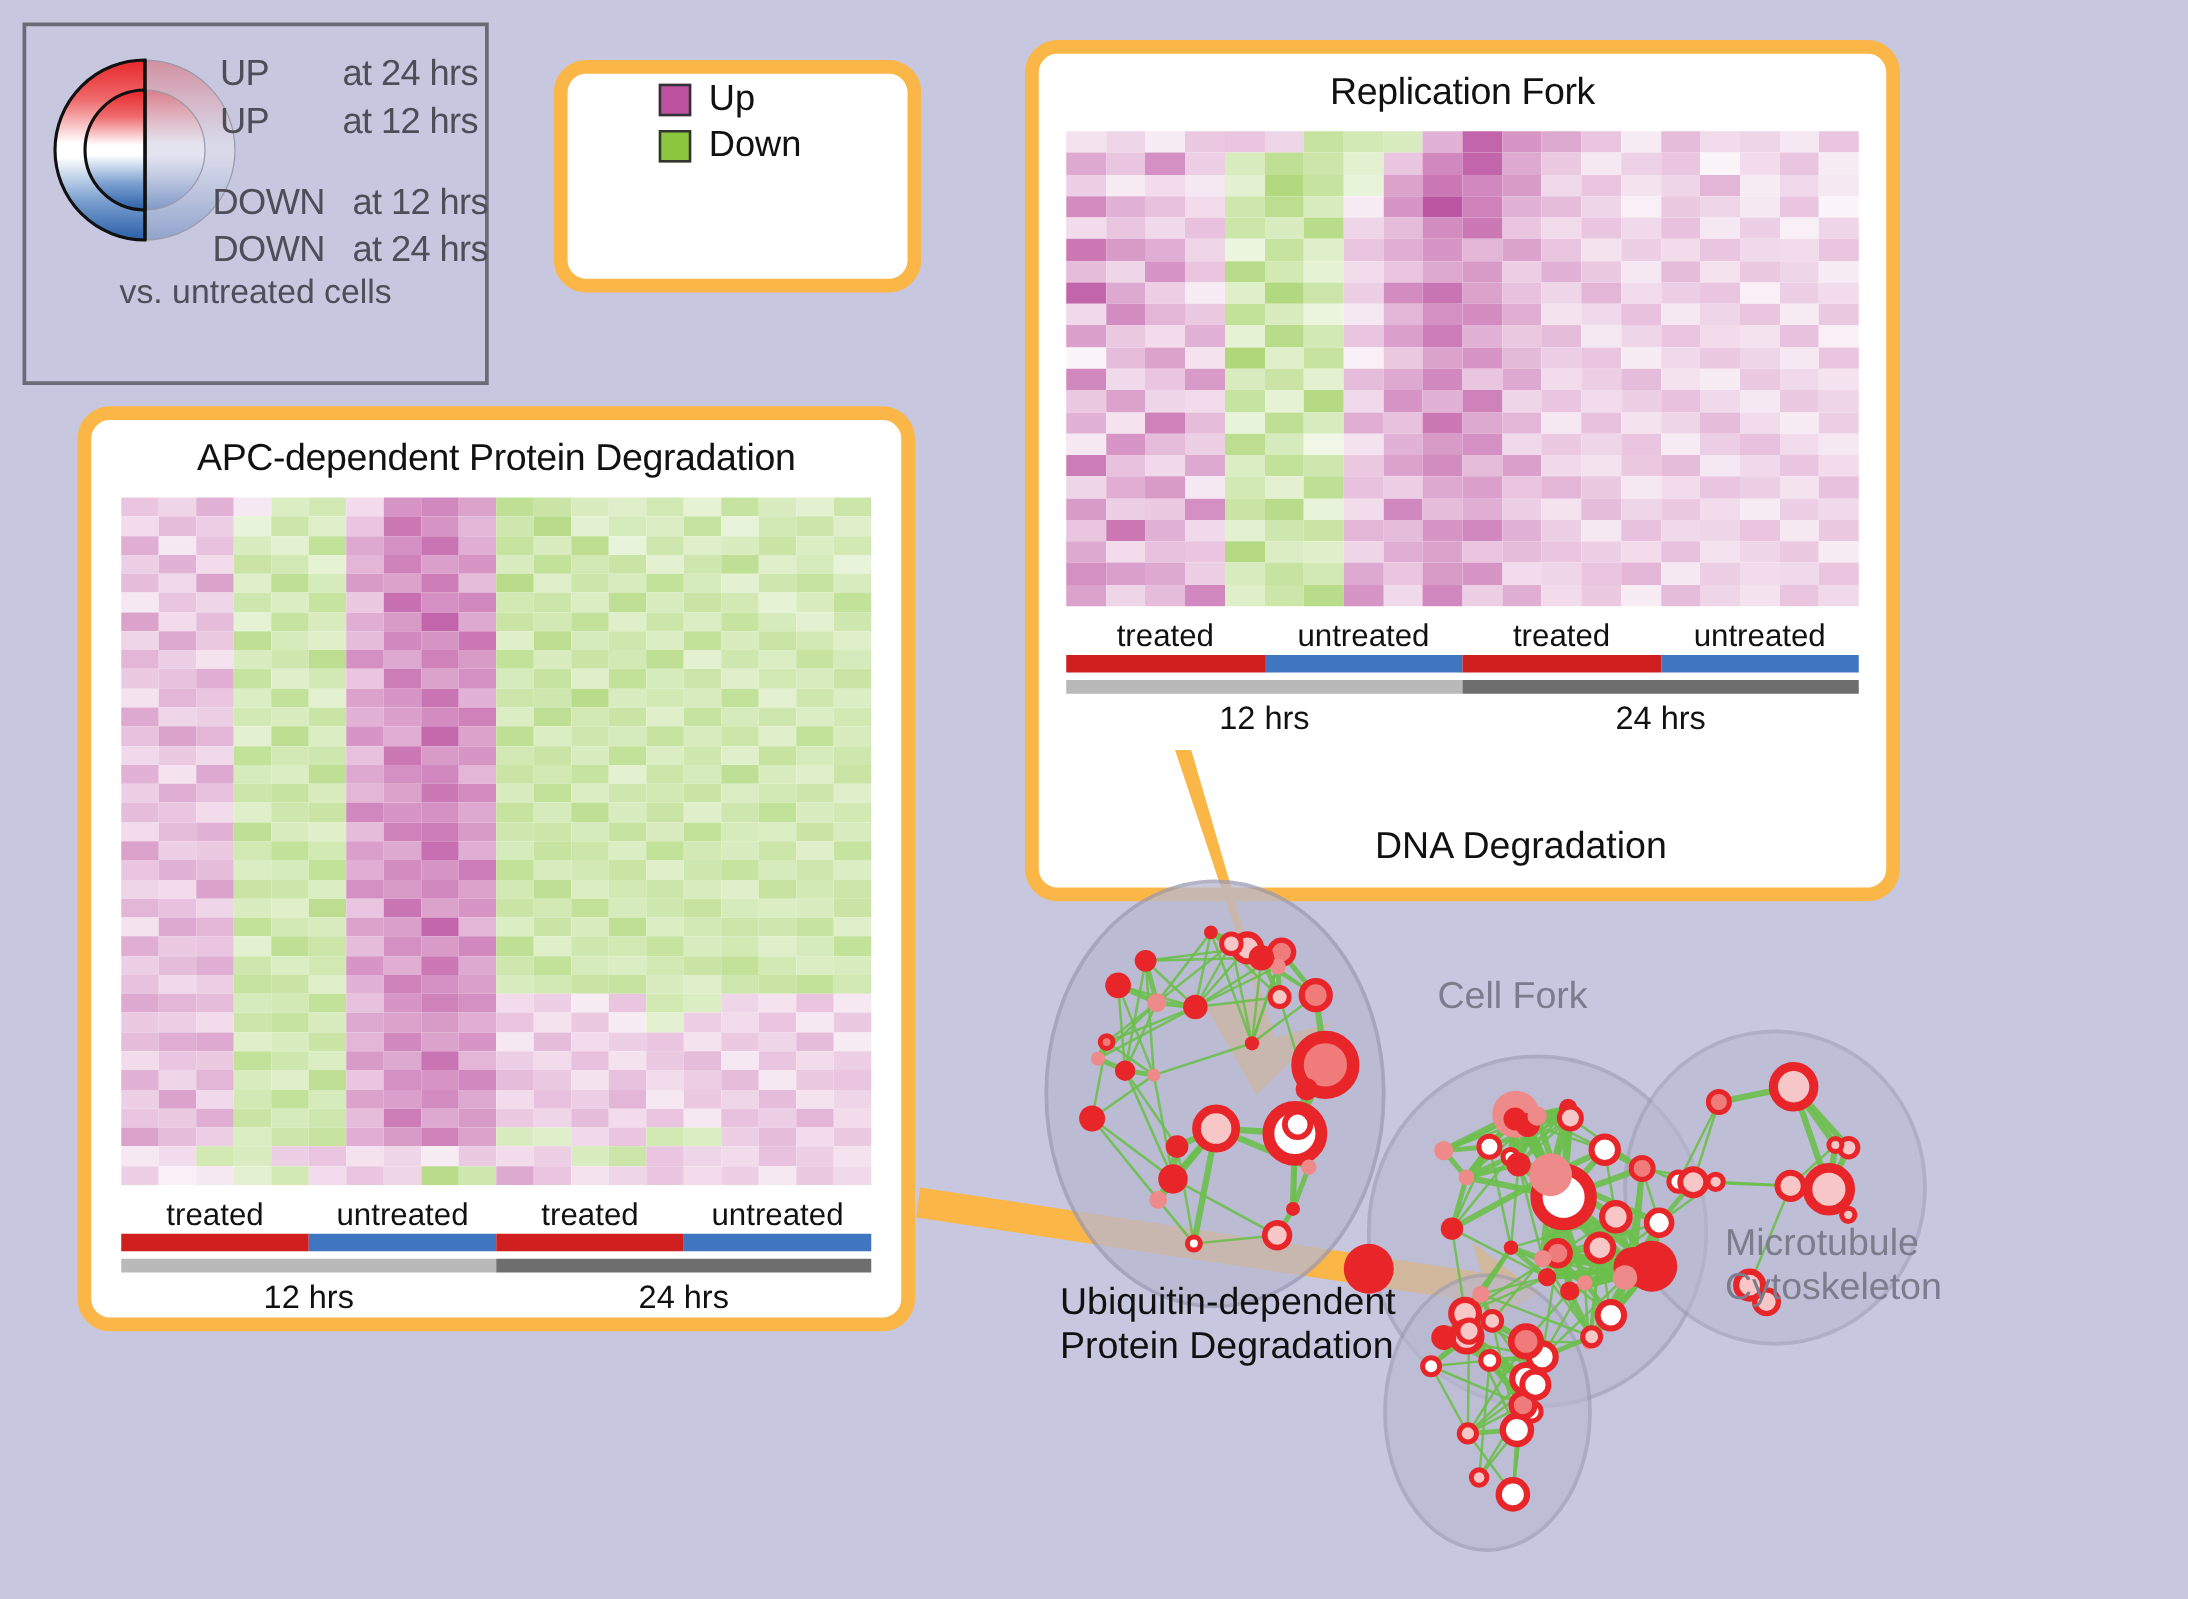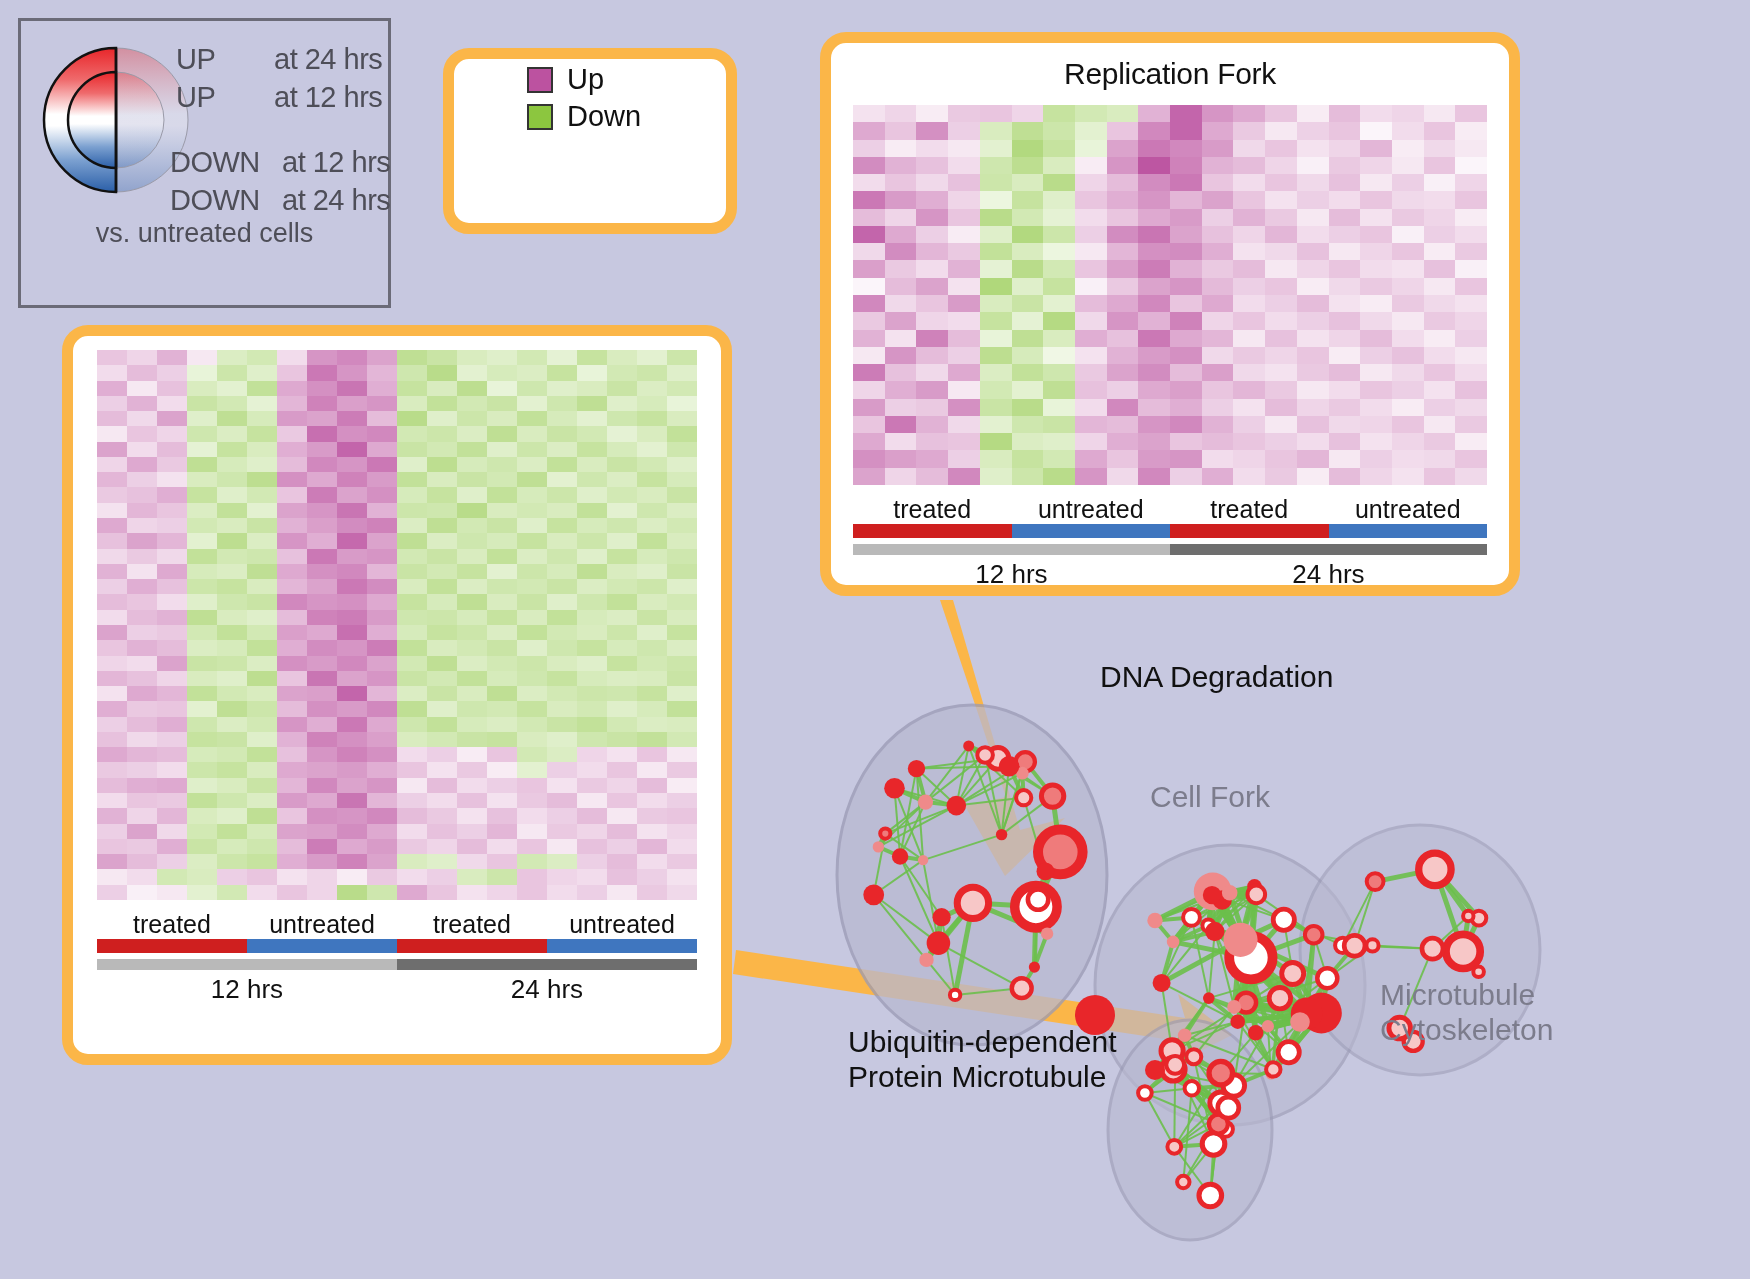--- a/index.html
+++ b/index.html
@@ -42,21 +42,21 @@
   #up-down-legend{left:443px;top:48px;width:294px;height:186px;}
   #up-down-legend .ll{
     color:#111;font-size:28px;text-align:center;line-height:1.15;
     margin-top:14px;
   }
   .swatch-row{display:flex;align-items:center;justify-content:center;gap:14px;margin-top:4px;}
   .swatch{width:26px;height:26px;border:2px solid #333;box-sizing:border-box;}
   .swatch-lbl{font-size:29px;color:#111;min-width:86px;text-align:left;}
 
   
-  #rf-panel{left:820px;top:32px;width:700px;height:564px;}
+  #rf-panel{left:820px;top:32px;width:700px;height:689px;}
   #apc-panel{left:62px;top:325px;width:670px;height:740px;}
 
   .hm-grid{display:grid;}
   .hm-cell{width:100%;height:100%;}
 
   
   .samp-labels{display:flex;}
   .samp-labels > div{flex:1;text-align:center;font-size:25px;color:#111;}
   .trt-bar{display:flex;height:14px;}
   .trt-bar > div{flex:1;}
@@ -597,20 +597,21 @@
       <div style="background:#6e6e6e"></div>
     </div>
     <div class="time-labels" style="margin-top:4px;">
       <div>12 hrs</div>
       <div>24 hrs</div>
     </div>
   </div>
 </div>
 
 <div class="abs opanel" id="apc-panel">
+  <div class="ptitle" style="margin-top:14px;">APC-dependent Protein Degradation</div>
   <div id="apc-heat" class="hm-grid" style="margin: 14px 24px 0px; height: 550px; grid-template-columns: repeat(20, 1fr); grid-template-rows: repeat(36, 1fr);">
       <div class="hm-cell" style="background:rgb(233,197,223)"></div>
       <div class="hm-cell" style="background:rgb(239,213,232)"></div>
       <div class="hm-cell" style="background:rgb(225,178,213)"></div>
       <div class="hm-cell" style="background:rgb(246,232,242)"></div>
       <div class="hm-cell" style="background:rgb(219,237,195)"></div>
       <div class="hm-cell" style="background:rgb(210,233,180)"></div>
       <div class="hm-cell" style="background:rgb(242,220,236)"></div>
       <div class="hm-cell" style="background:rgb(214,149,197)"></div>
       <div class="hm-cell" style="background:rgb(209,136,190)"></div>
@@ -1771,14 +1772,14 @@
         <circle cx="335.0" cy="415.0" r="20.0" fill="#e8262a"></circle>
         <circle cx="395.0" cy="470.0" r="10.0" fill="#e8262a"></circle>
       </g>
   </svg>
 
   <div class="netlabel" id="lbl-dna">DNA Degradation</div>
   <div class="netlabel" id="lbl-cc">Cell Fork</div>
   <div class="netlabel" id="lbl-mt">Microtubule
 Cytoskeleton</div>
   <div class="netlabel" id="lbl-ub">Ubiquitin-dependent
-Protein Microtubule</div>
+Protein Degradation</div>
 </div>
 
 </body></html>

